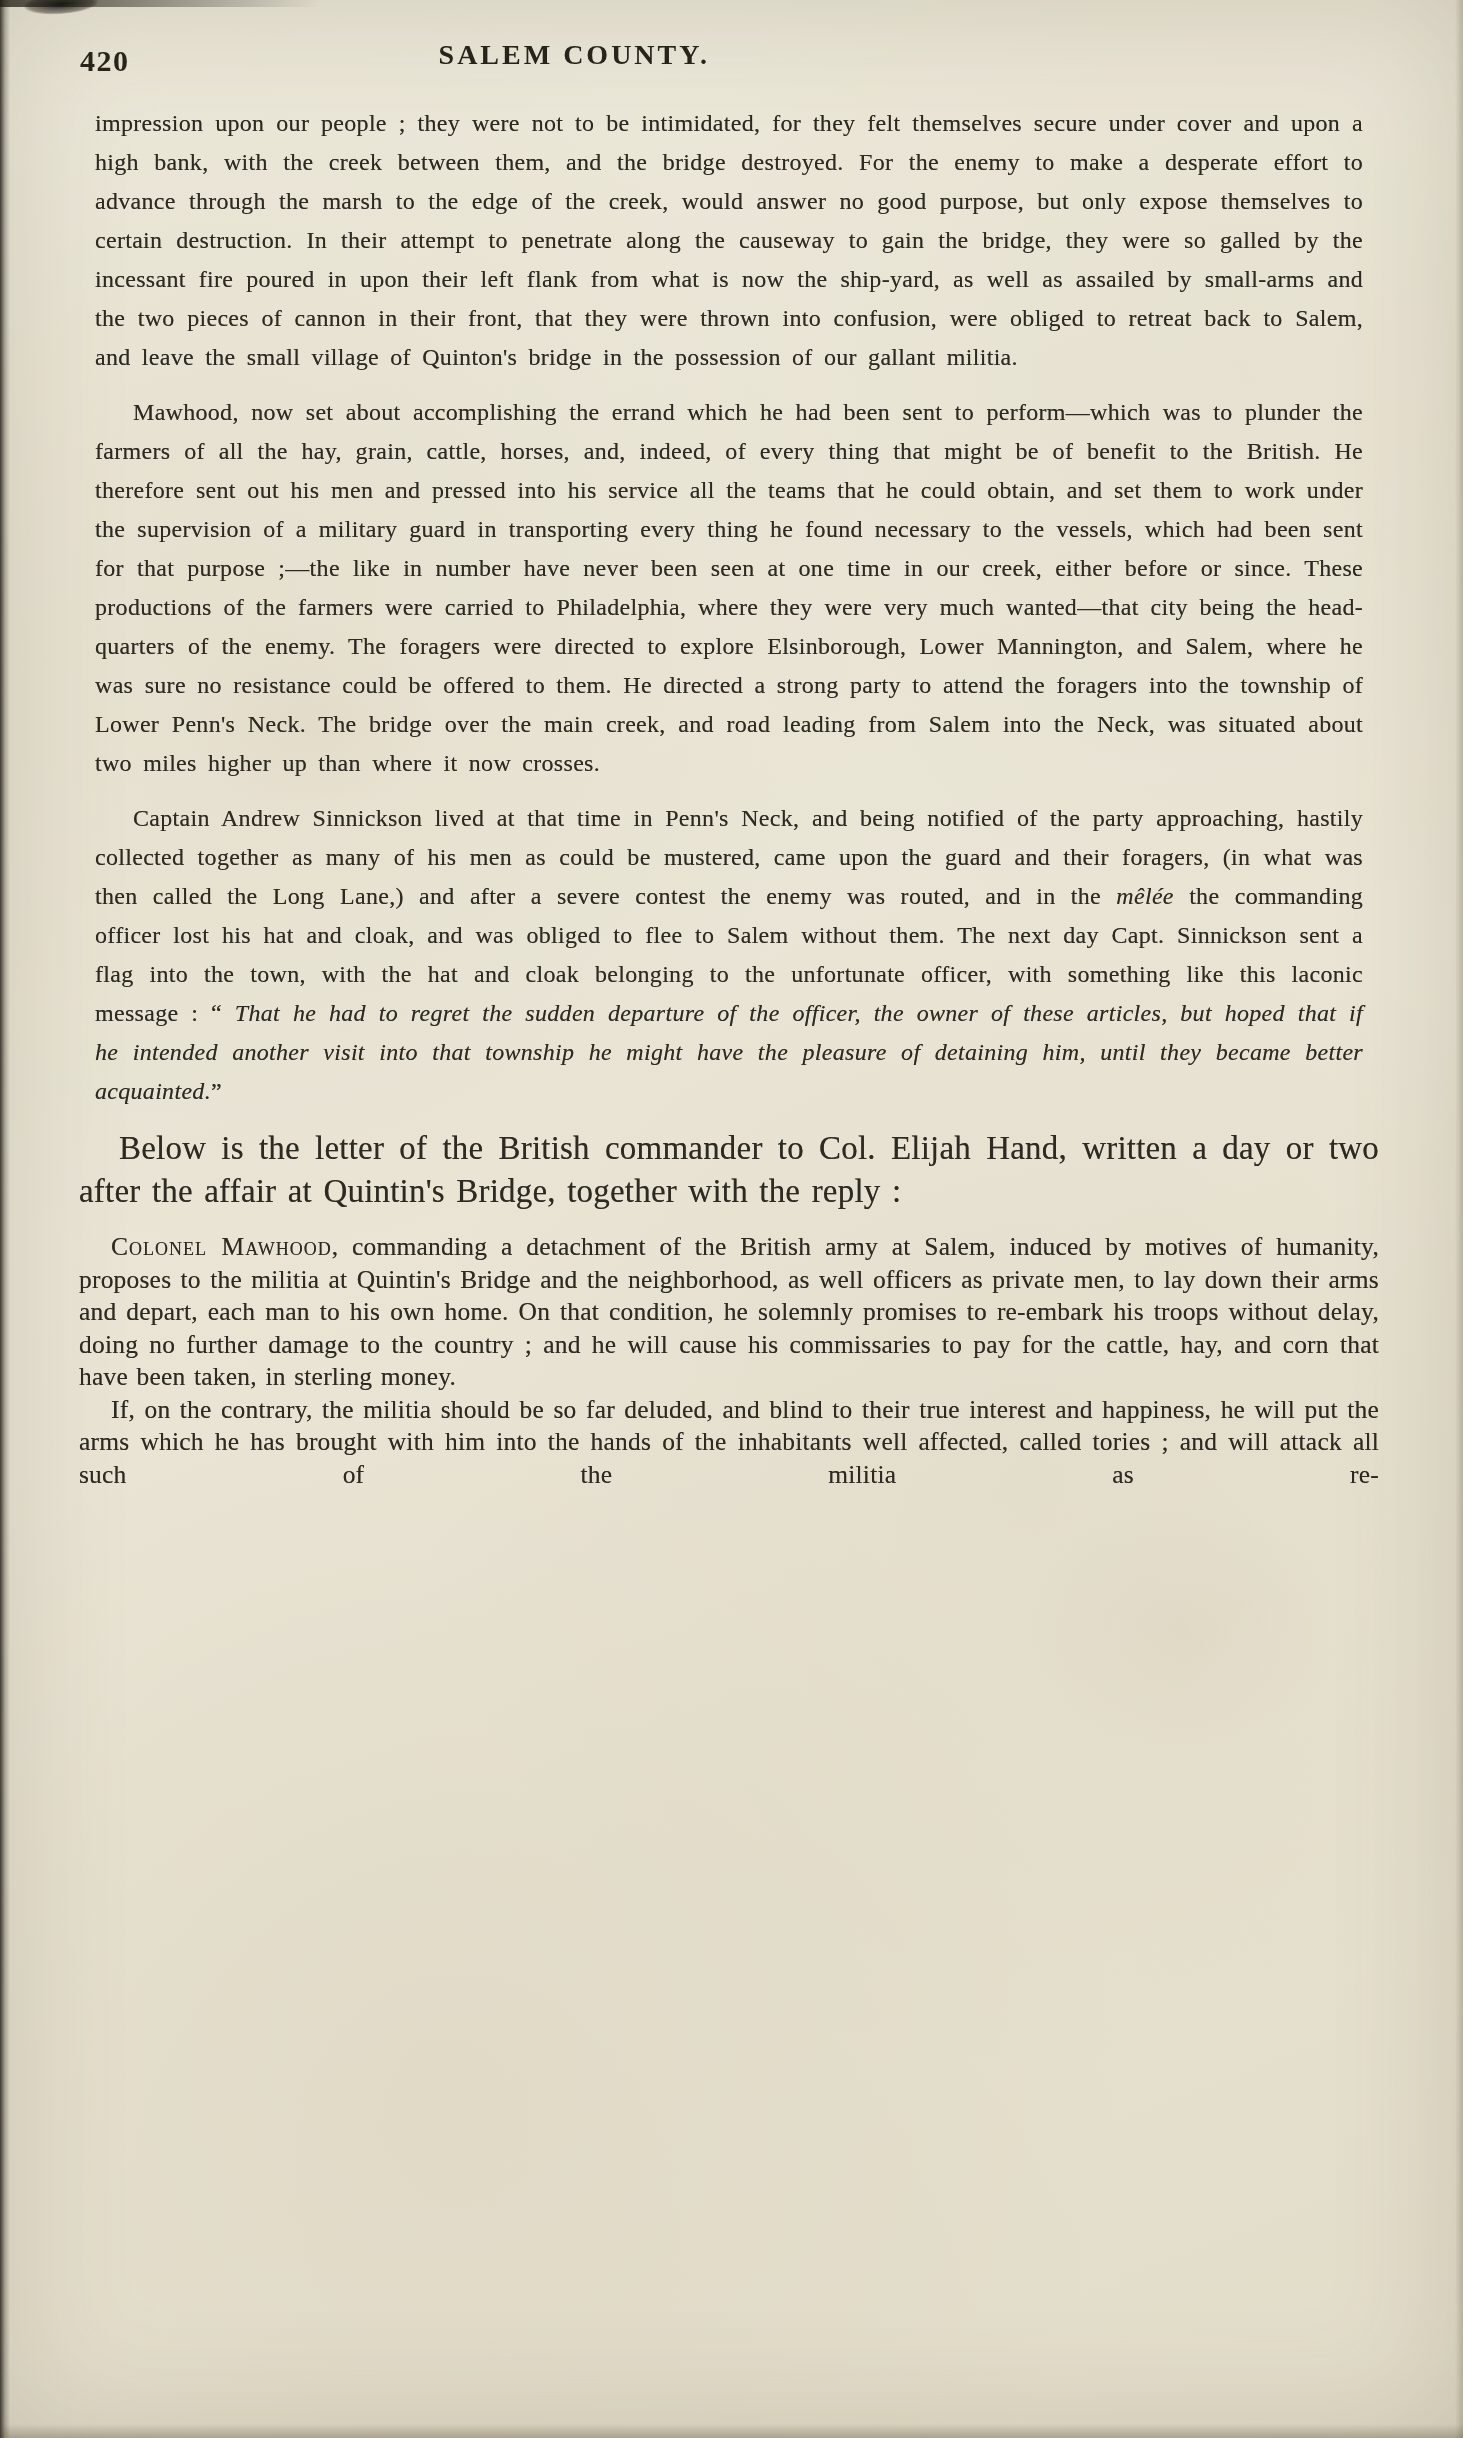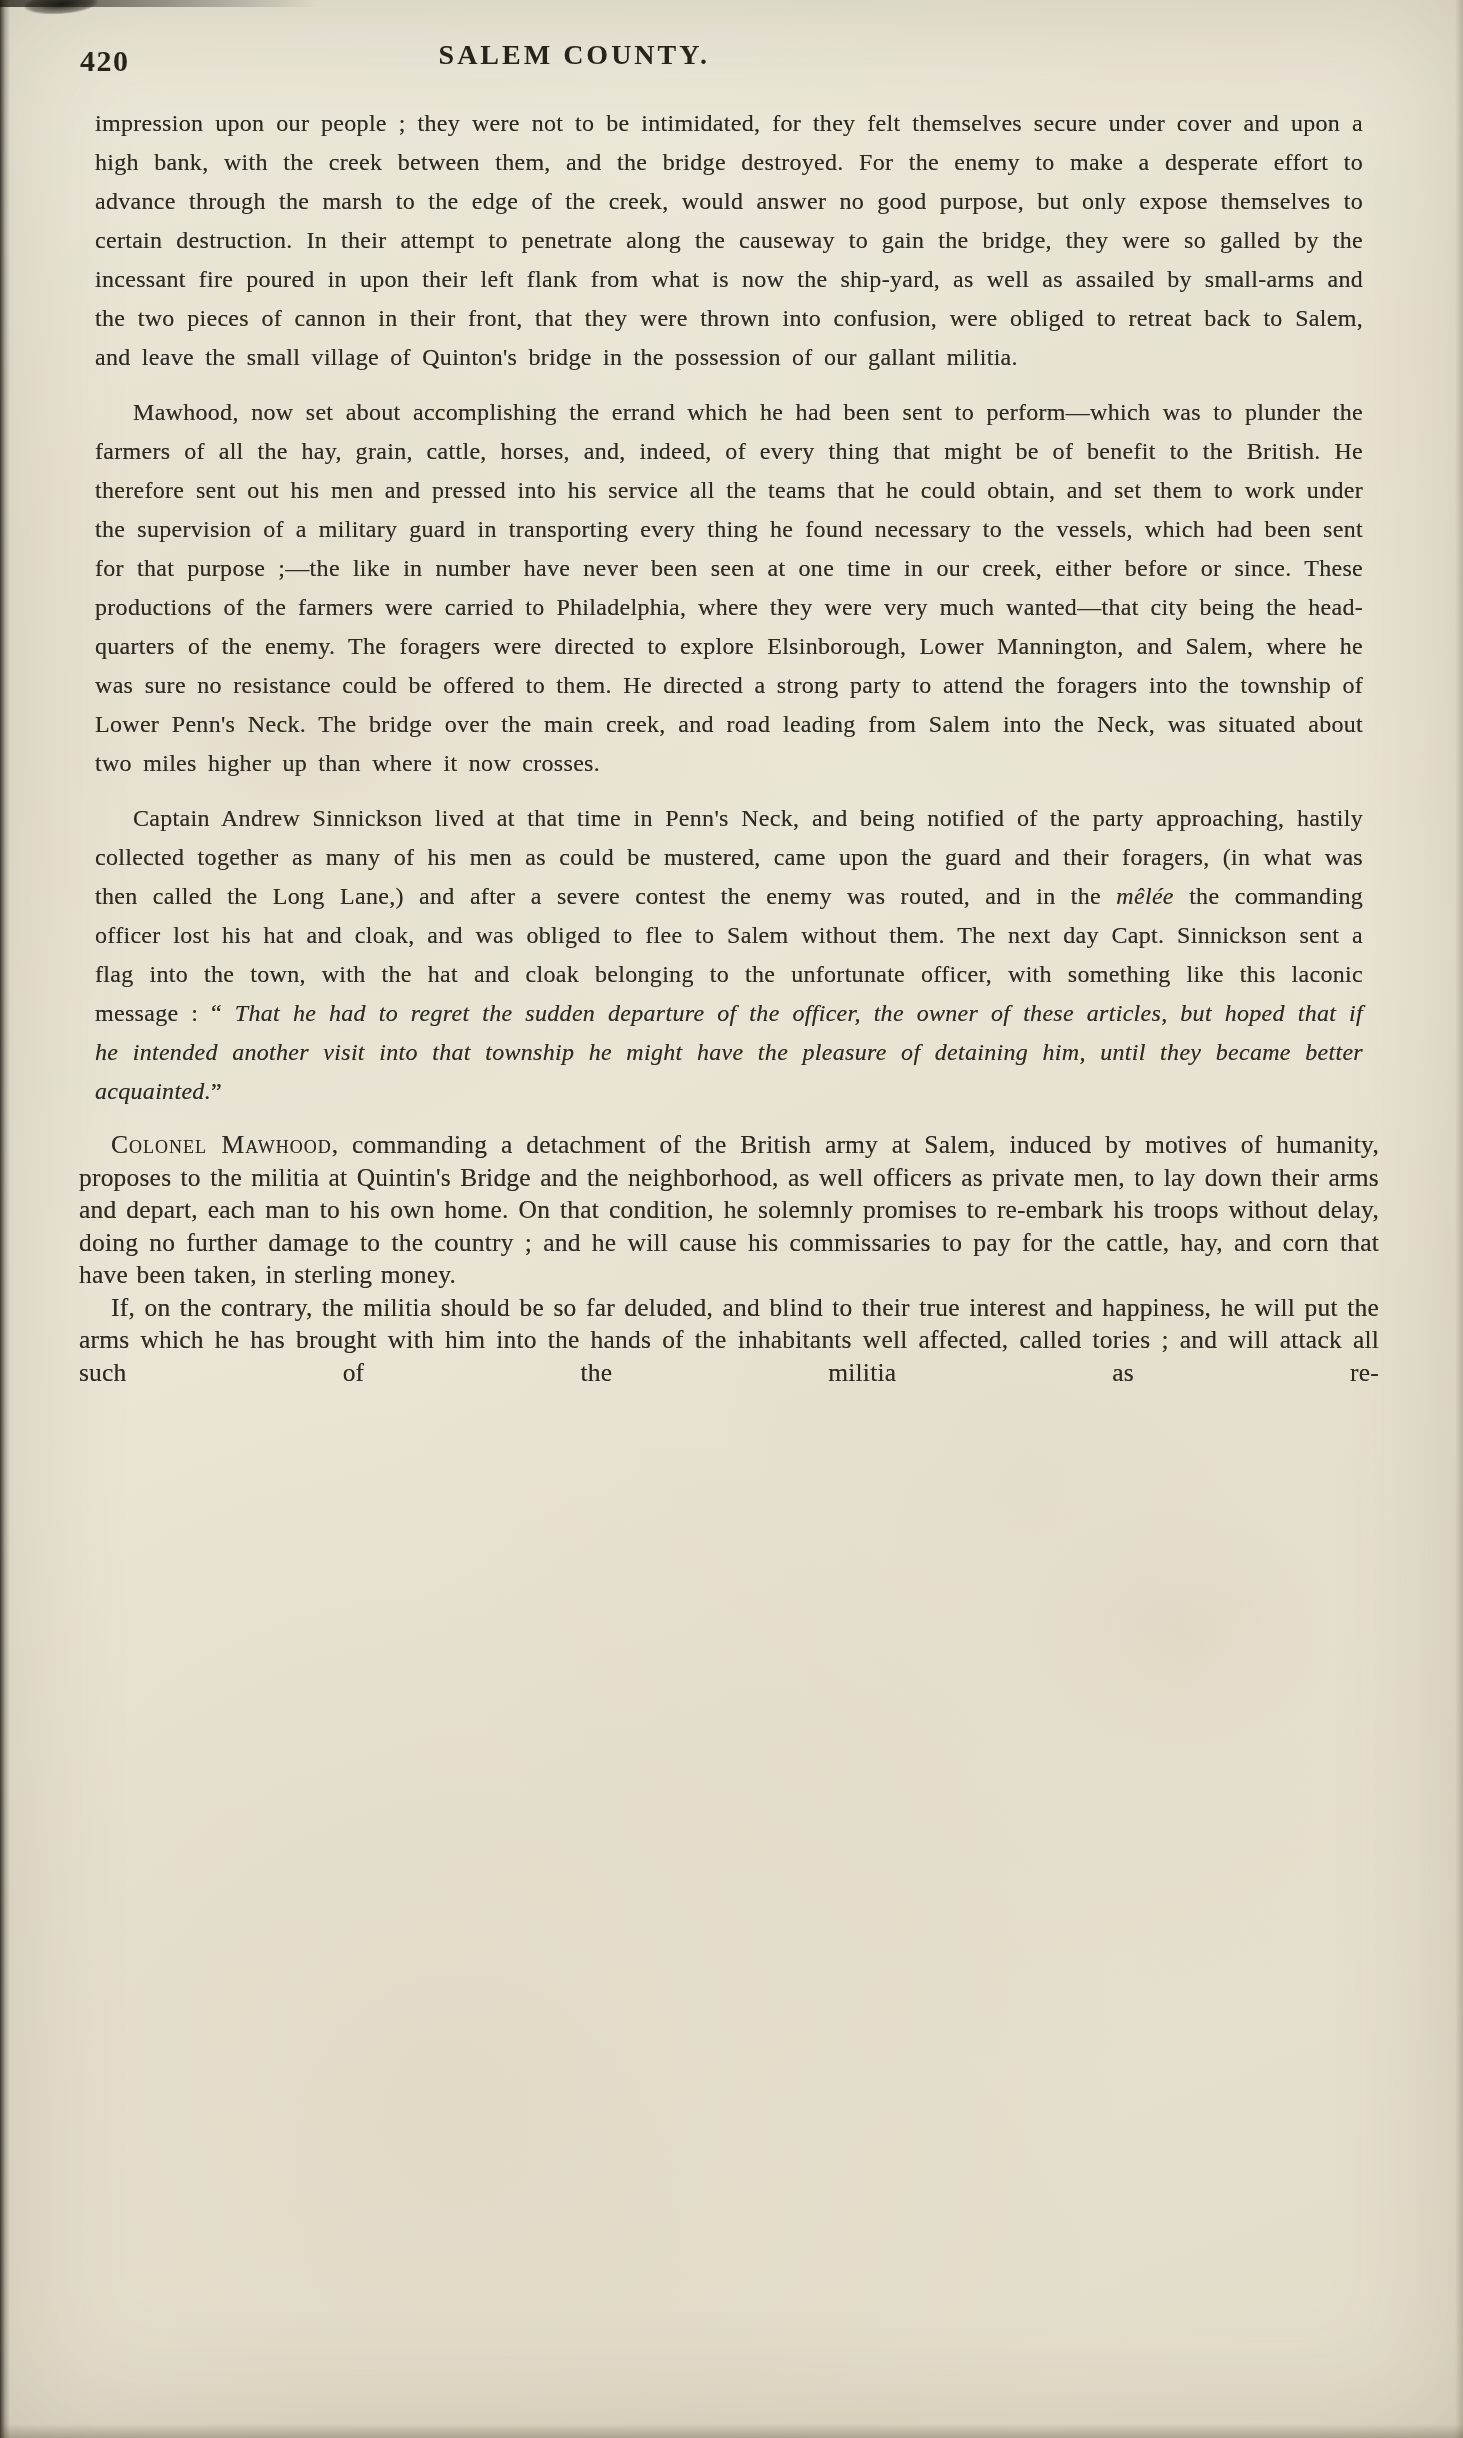--- a/index.html
+++ b/index.html
@@ -152,17 +152,18 @@
   <div class="stain-1"></div>
   <div class="stain-2"></div>
 
   <span class="page-number">420</span>
   <span class="running-title">SALEM COUNTY.</span>
 
   <div class="text-block">
     <p class="body-para no-indent">impression upon our people ; they were not to be intimidated, for they felt themselves secure under cover and upon a high bank, with the creek between them, and the bridge destroyed. For the enemy to make a desperate effort to advance through the marsh to the edge of the creek, would answer no good purpose, but only expose themselves to certain destruction. In their attempt to penetrate along the causeway to gain the bridge, they were so galled by the incessant fire poured in upon their left flank from what is now the ship-yard, as well as assailed by small-arms and the two pieces of cannon in their front, that they were thrown into confusion, were obliged to retreat back to Salem, and leave the small village of Quinton's bridge in the possession of our gallant militia.</p>
     <p class="body-para">Mawhood, now set about accomplishing the errand which he had been sent to perform—which was to plunder the farmers of all the hay, grain, cattle, horses, and, indeed, of every thing that might be of benefit to the British. He therefore sent out his men and pressed into his service all the teams that he could obtain, and set them to work under the supervision of a military guard in transporting every thing he found necessary to the vessels, which had been sent for that purpose ;—the like in number have never been seen at one time in our creek, either before or since. These productions of the farmers were carried to Philadelphia, where they were very much wanted—that city being the head-quarters of the enemy. The foragers were directed to explore Elsinborough, Lower Mannington, and Salem, where he was sure no resistance could be offered to them. He directed a strong party to attend the foragers into the township of Lower Penn's Neck. The bridge over the main creek, and road leading from Salem into the Neck, was situated about two miles higher up than where it now crosses.</p>
     <p class="body-para"><span>Captain Andrew Sinnickson lived at that time in Penn's Neck, and being notified of the party approaching, hastily collected together as many of his men as could be mustered, came upon the guard and their foragers, (in what was then called the Long Lane,) and after a severe contest the enemy was routed, and in the </span><span class="italic">mêlée</span><span> the commanding officer lost his hat and cloak, and was obliged to flee to Salem without them. The next day Capt. Sinnickson sent a flag into the town, with the hat and cloak belonging to the unfortunate officer, with something like this laconic message : “ </span><span class="italic">That he had to regret the sudden departure of the officer, the owner of these articles, but hoped that if he intended another visit into that township he might have the pleasure of detaining him, until they became better acquainted.</span><span>”</span></p>
+    <p class="intro-para">Below is the letter of the British commander to Col. Elijah Hand, written a day or two after the affair at Quintin's Bridge, together with the reply :</p>
     <p class="letter-para first"><span class="smallcaps">Colonel Mawhood</span><span>, commanding a detachment of the British army at Salem, induced by motives of humanity, proposes to the militia at Quintin's Bridge and the neighborhood, as well officers as private men, to lay down their arms and depart, each man to his own home. On that condition, he solemnly promises to re-embark his troops without delay, doing no further damage to the country ; and he will cause his commissaries to pay for the cattle, hay, and corn that have been taken, in sterling money.</span></p>
     <p class="letter-para justify-last">If, on the contrary, the militia should be so far deluded, and blind to their true interest and happiness, he will put the arms which he has brought with him into the hands of the inhabitants well affected, called tories ; and will attack all such of the militia as re-</p>
   </div>
 
 </div>
 
 </body></html>

